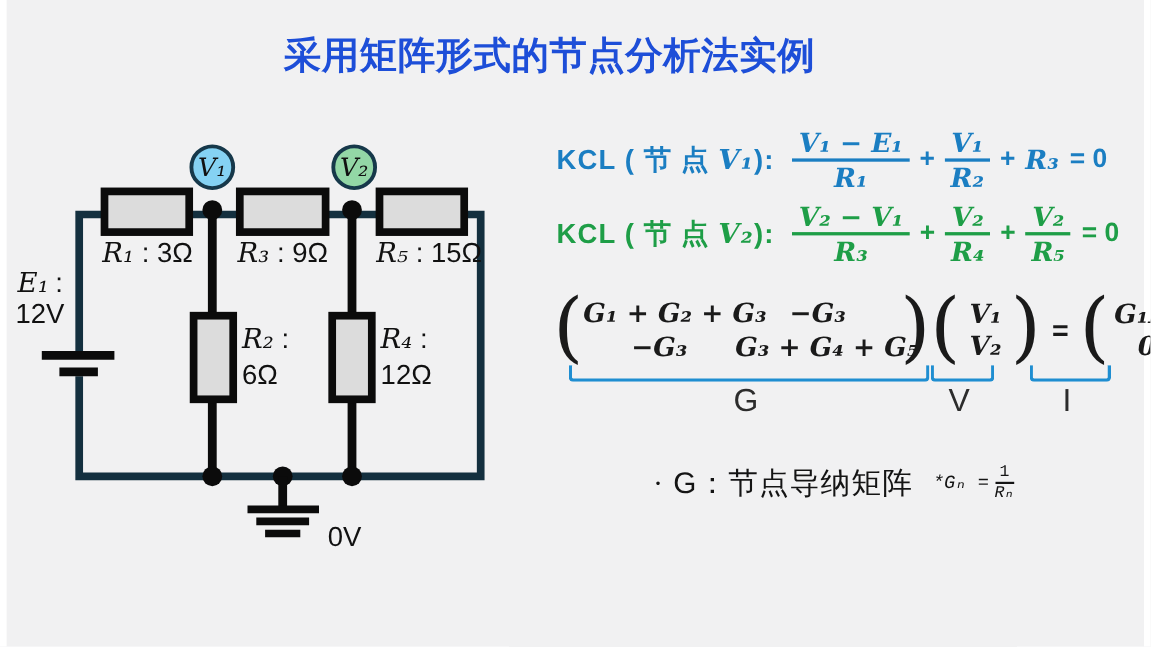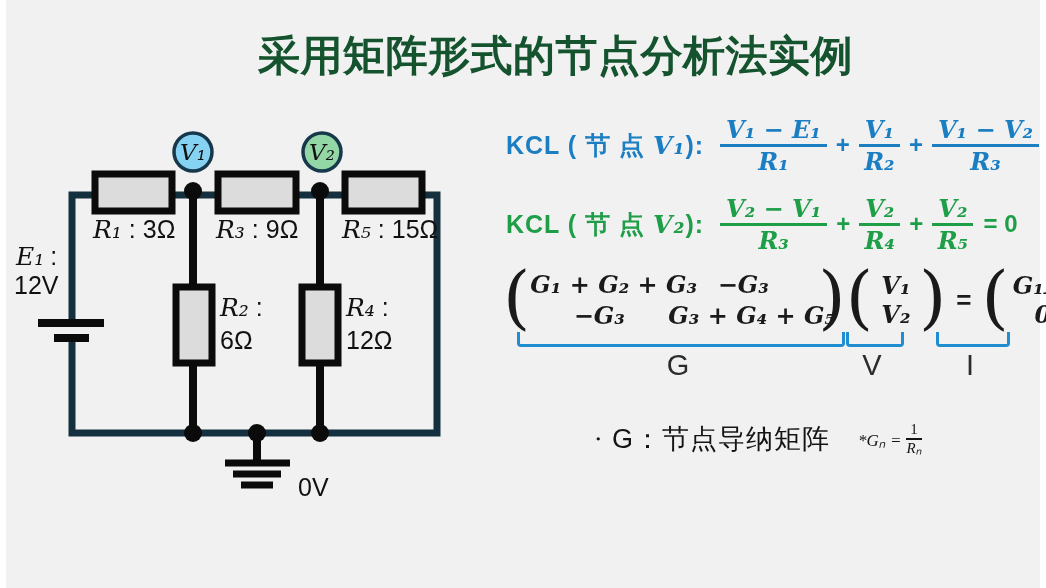--- a/index.html
+++ b/index.html
@@ -1,32 +1,32 @@
 <!DOCTYPE html>
 <html><head>
 <meta charset="utf-8">
 <style>
   html,body{margin:0;padding:0;background:#ffffff;}
   .canvas{position:relative;width:1046px;height:588px;background:#f1f1f2;overflow:hidden;
           font-family:"Liberation Sans","DejaVu Sans",sans-serif;}
   .edge{position:absolute;top:0;bottom:0;width:6px;background:#ffffff;}
   .edge.left{left:0}.edge.right{right:0}
 
-  .title{position:absolute;left:258px;top:28px;font-size:42px;font-weight:800;color:#14532d;
+  .title{position:absolute;left:258px;top:28px;font-size:34px;font-weight:800;color:#1d4ed8;
          letter-spacing:0.5px;white-space:nowrap;}
 
   
   .circuit{position:absolute;left:0;top:100px;}
   .ctext{font-family:"Liberation Sans","DejaVu Sans",sans-serif;fill:#111;}
   .cvar{font-family:"DejaVu Serif","Liberation Serif",serif;font-style:italic;}
 
   
   .eq{position:absolute;display:flex;align-items:center;white-space:nowrap;}
   .eq1{left:506px;top:115px;height:60px;color:#1b7ec2;}
-  .eq2{left:506px;top:194px;height:60px;color:#1e9e47;}
+  .eq2{left:506px;top:182px;height:60px;color:#1e9e47;}
   .eq-label{font-size:25px;font-weight:700;margin-right:16px;letter-spacing:1px;}
   .eq-label .mvar{font-family:"DejaVu Serif","Liberation Serif",serif;font-style:italic;font-weight:700;}
   .frac{display:inline-flex;flex-direction:column;align-items:center;
         font-family:"DejaVu Serif","Liberation Serif",serif;font-style:italic;font-weight:700;
         font-size:24px;line-height:27px;}
   .frac .num{display:block;border-bottom:3px solid currentColor;padding:0 6px 1px;}
   .frac .den{display:block;padding-top:1px;}
   .op{font-size:24px;font-weight:700;margin:0 9px;}
   .result{font-size:24px;font-weight:700;margin-left:10px;}
 
@@ -53,22 +53,22 @@
   .brace-i{left:936px;top:332px;width:68px;}
   .blabel{position:absolute;top:349px;font-size:29px;color:#2c2c2c;text-align:center;}
   .blabel-g{left:517px;width:322px;}
   .blabel-v{left:846px;width:52px;}
   .blabel-i{left:936px;width:68px;}
 
   
   .note{position:absolute;left:588px;top:421px;display:flex;align-items:center;color:#141414;}
   .note .bullet{font-size:20px;margin-right:4px;}
   .note .head{font-size:27px;letter-spacing:1px;}
-  .note .formula{margin-left:28px;display:flex;align-items:center;
-        font-family:Liberation Serif, serif;font-style:italic;font-size:17px;}
+  .note .formula{margin-left:18px;display:flex;align-items:center;
+        font-family:Liberation Mono, monospace;font-style:italic;font-size:17px;}
   .sfrac{display:inline-flex;flex-direction:column;align-items:center;font-size:15px;
          line-height:17px;margin-left:5px;}
   .sfrac .num{border-bottom:2px solid #141414;padding:0 4px;font-style:normal;}
 </style>
 </head>
 <body>
 
 <div class="canvas">
   <div class="edge left"></div>
   <div class="edge right"></div>
@@ -139,21 +139,20 @@
         <span class="num">V₁ − E₁</span>
         <span class="den">R₁</span>
       </span>
     <span class="op">+</span>
     <span class="frac">
         <span class="num">V₁</span>
         <span class="den">R₂</span>
       </span>
     <span class="op">+</span>
     <span class="frac">
-        <span class="num">V₁ − V₂</span>
         <span class="den">R₃</span>
       </span>
     <span class="result">= 0</span>
   </div>
 
   <div class="eq eq2">
     <span class="eq-label"><span>KCL ( 节 点 </span><span class="mvar">V₂</span><span>):</span></span>
     <span class="frac">
         <span class="num">V₂ − V₁</span>
         <span class="den">R₃</span>

